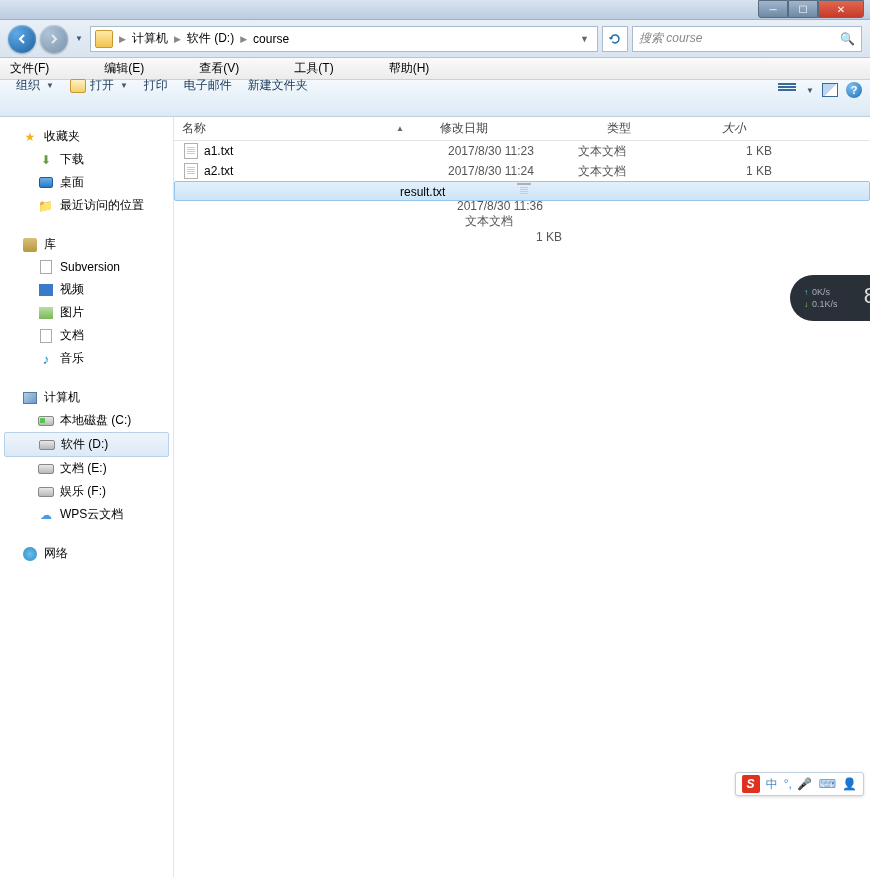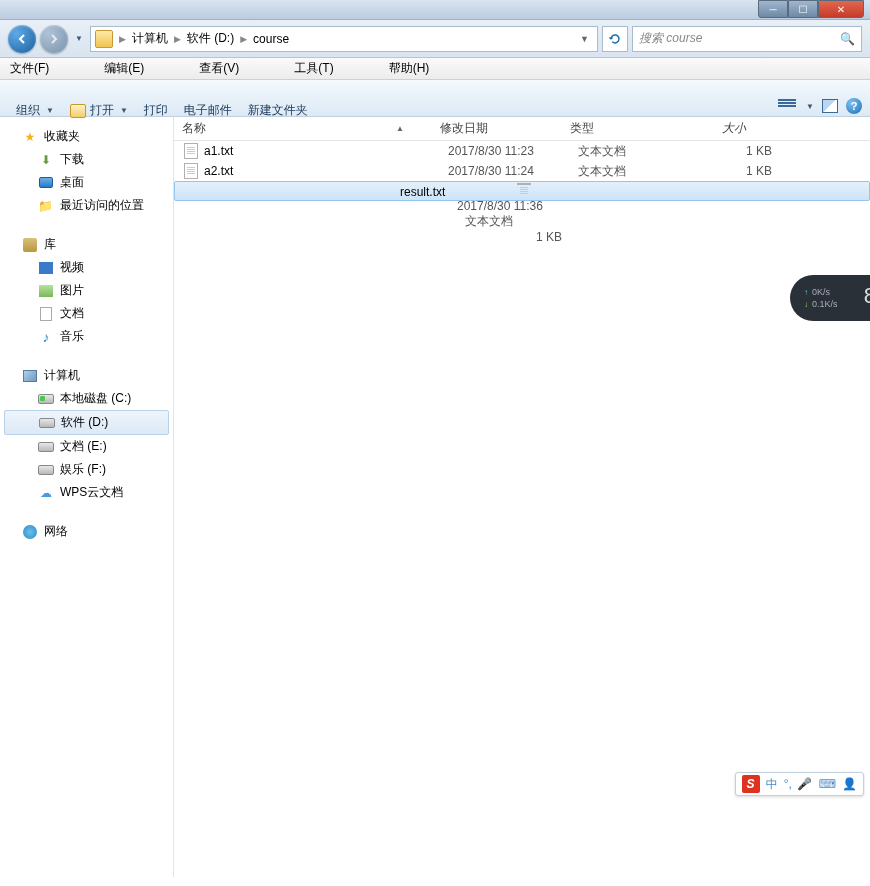--- a/index.html
+++ b/index.html
@@ -25,21 +25,21 @@
 .bc-end { margin-left:auto; color:#666; font-size:9px; padding:0 4px; }
 .refresh-box { width:26px; height:26px; background:#fff; border:1px solid #abc; display:flex; align-items:center; justify-content:center; color:#1a6fb0; cursor:pointer; }
 .search-box { width: 230px; height: 26px; background: #fff; border: 1px solid #abc; display: flex; align-items: center; padding: 0 6px; font-size: 12px; color: #888; font-style: italic; }
 .search-box .mag { margin-left:auto; color:#5a7a9a; font-style:normal; }
 
 
 .menubar { height: 22px; background: linear-gradient(to bottom,#fafafa,#ececec); display: flex; align-items: center; padding: 0 6px; font-size: 12px; border-bottom: 1px solid #d0d0d0; gap: 47px; }
 .menu-item { padding: 2px 4px; cursor: pointer; }
 
 
-.toolbar { height: 32px; background: linear-gradient(to bottom,#f4f9fd,#dce9f5); display: flex; align-items: flex-start; padding: 18px 8px; font-size: 12px; border-bottom: 1px solid #c0cfde; color: #1a3a5a; }
+.toolbar { height: 32px; background: linear-gradient(to bottom,#f4f9fd,#dce9f5); display: flex; align-items: flex-end; padding: 18px 8px; font-size: 12px; border-bottom: 1px solid #c0cfde; color: #1a3a5a; }
 .tb-item { padding: 4px 8px; cursor: pointer; display:flex; align-items:center; gap:4px; }
 .tb-drop { font-size:8px; color:#456; margin-left:2px; }
 .tb-item.open .open-icon { width:16px; height:14px; background:linear-gradient(to bottom,#fff1c8,#f3cf6a); border:1px solid #c89830; border-radius:2px; position:relative; }
 .tb-right { margin-left:auto; display:flex; gap:8px; align-items:center; }
 .tb-icon { width:18px; height:14px; cursor:pointer; }
 .view-icon { display:flex; flex-direction:column; gap:1px; }
 .view-icon span { height:2px; background:#3a6a9a; }
 .preview-icon { border:1px solid #3a6a9a; background:linear-gradient(135deg,#bcd6f0 50%,#fff 50%); width:16px; height:14px; }
 .help-icon { width:16px; height:16px; border-radius:50%; background:radial-gradient(circle at 35% 30%,#7ec0f5,#1a6fb0); color:#fff; display:flex; align-items:center; justify-content:center; font-size:11px; font-weight:bold; }
 
@@ -67,21 +67,21 @@
 .network-icon { background:radial-gradient(circle,#6ac0e8,#2a8aca); width:14px; height:14px; border-radius:50%; }
 .cloud-icon { color:#4a9ae0; }
 
 
 .content { flex: 1; }
 .col-headers { display: flex; height: 24px; border-bottom: 1px solid #e5e5e5; font-size: 12px; color: #444; align-items: center; }
 .col { padding: 0 8px; cursor:pointer; }
 .col-name { width: 258px; display:flex; align-items:center; }
 .col-name .sort { margin-left:auto; margin-right:20px; font-size:8px; color:#666; }
 .col-date { width: 130px; }
-.col-type { width: 114px; }
+.col-type { width: 114px; text-align: center; }
 .col-size { width: 90px; text-align:right; padding-right:20px;font-style:italic; }
 .file-row { display: flex; height: 20px; align-items: center; font-size: 12px; padding:1px 0; cursor:pointer; }
 .file-row.selected { background: linear-gradient(to bottom,#e3f0fb,#cde4f7); border:1px solid #94c5ec; border-radius:2px;flex-direction:column; }
 .file-icon { width:14px; height:16px; background:#fff; border:1px solid #b0b0b0; margin:0 6px 0 10px; position:relative; }
 .file-icon::after { content:''; position:absolute; top:3px; left:2px; right:2px; height:1px; background:#ccc; box-shadow:0 2px #ccc,0 4px #ccc,0 6px #ccc; }
 .fr-name { width: 244px; }
 .fr-date { width: 130px; color:#555; }
 .fr-type { width: 114px; color:#555; }
 .fr-size { width: 80px; text-align:right; color:#555; }
 
@@ -198,20 +198,26 @@
     </div>
     <div class="sb-group">
       <div class="sb-header">
           <span class="sb-icon">
             <span class="lib-icon"></span>
           </span>
           <span>库</span>
         </div>
       <div class="sb-item">
           <span class="sb-icon">
+            <span class="doc-icon"></span>
+          </span>
+          <span>Subversion</span>
+        </div>
+      <div class="sb-item">
+          <span class="sb-icon">
             <span class="video-icon"></span>
           </span>
           <span>视频</span>
         </div>
       <div class="sb-item">
           <span class="sb-icon">
             <span class="pic-icon"></span>
           </span>
           <span>图片</span>
         </div>

